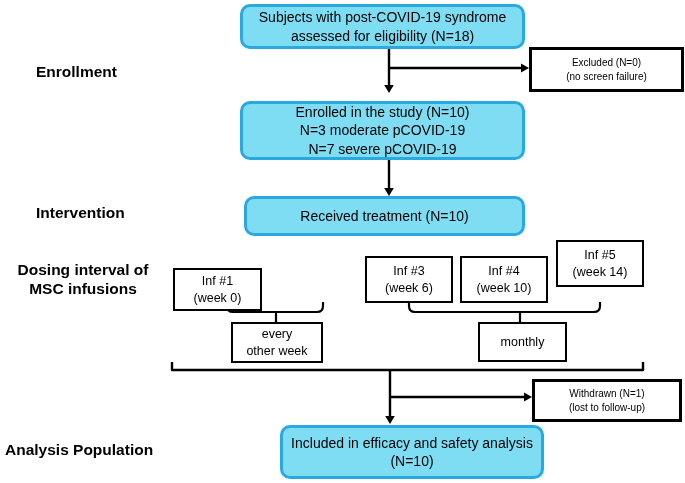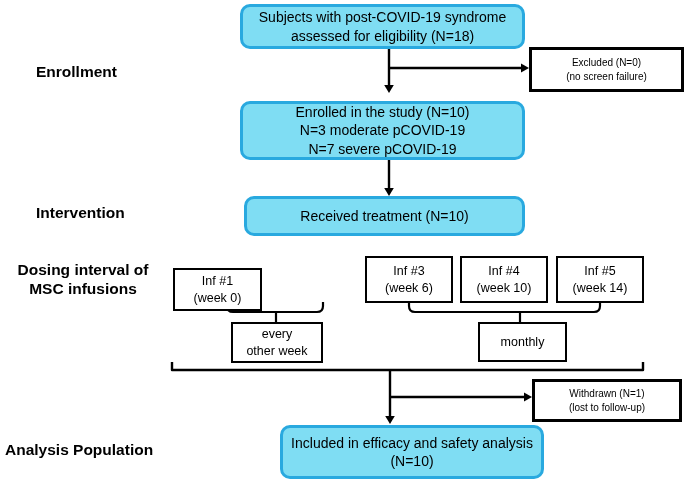--- a/index.html
+++ b/index.html
@@ -91,21 +91,21 @@
     <div>(week 0)</div>
   </div>
   <div class="box white" style="left:365px;top:256px;width:88px;height:47px;">
     <div>Inf #3</div>
     <div>(week 6)</div>
   </div>
   <div class="box white" style="left:460px;top:256px;width:88px;height:47px;">
     <div>Inf #4</div>
     <div>(week 10)</div>
   </div>
-  <div class="box white" style="left:556px;top:256px;width:88px;height:47px;align-items:center;">
+  <div class="box white" style="left:556px;top:240px;width:88px;height:47px;align-items:center;">
     <div>Inf #5</div>
     <div>(week 14)</div>
   </div>
 
   <div class="box white" style="left:231px;top:322px;width:92px;height:41px;">
     <div>every</div>
     <div>other week</div>
   </div>
   <div class="box white" style="left:478px;top:322px;width:89px;height:40px;">
     <div>monthly</div>

